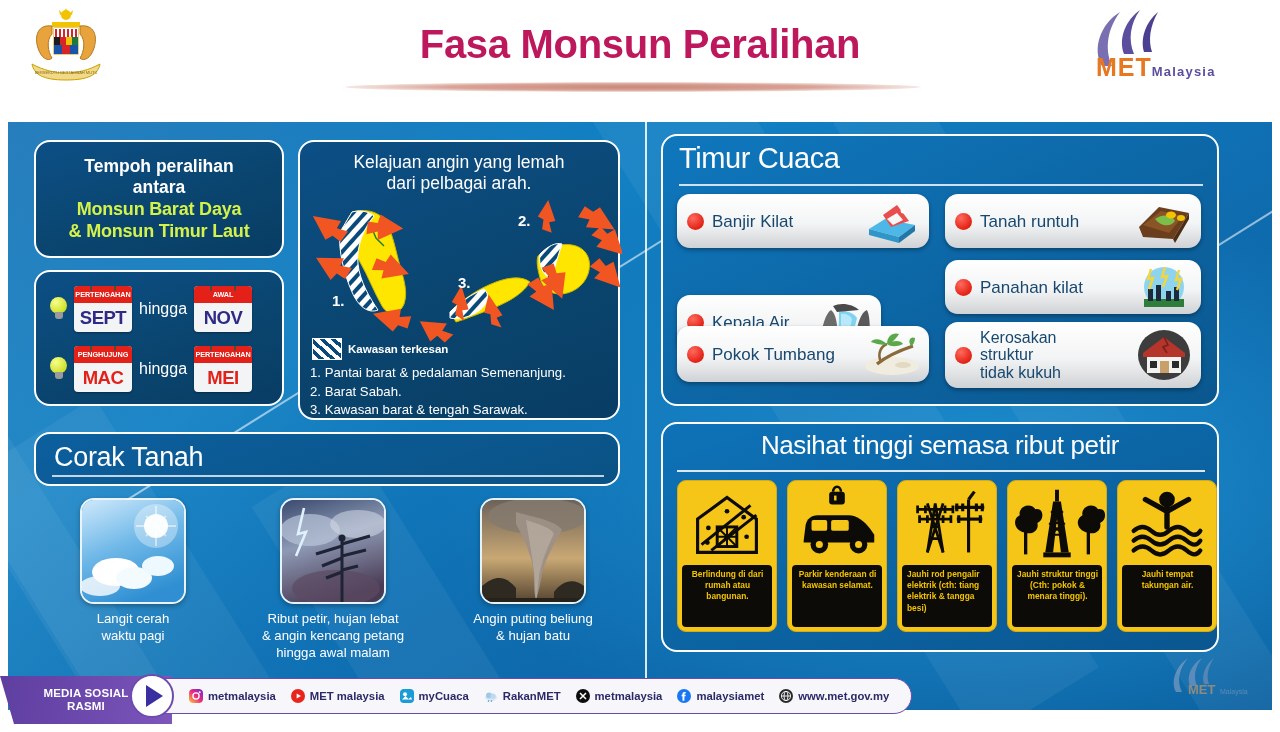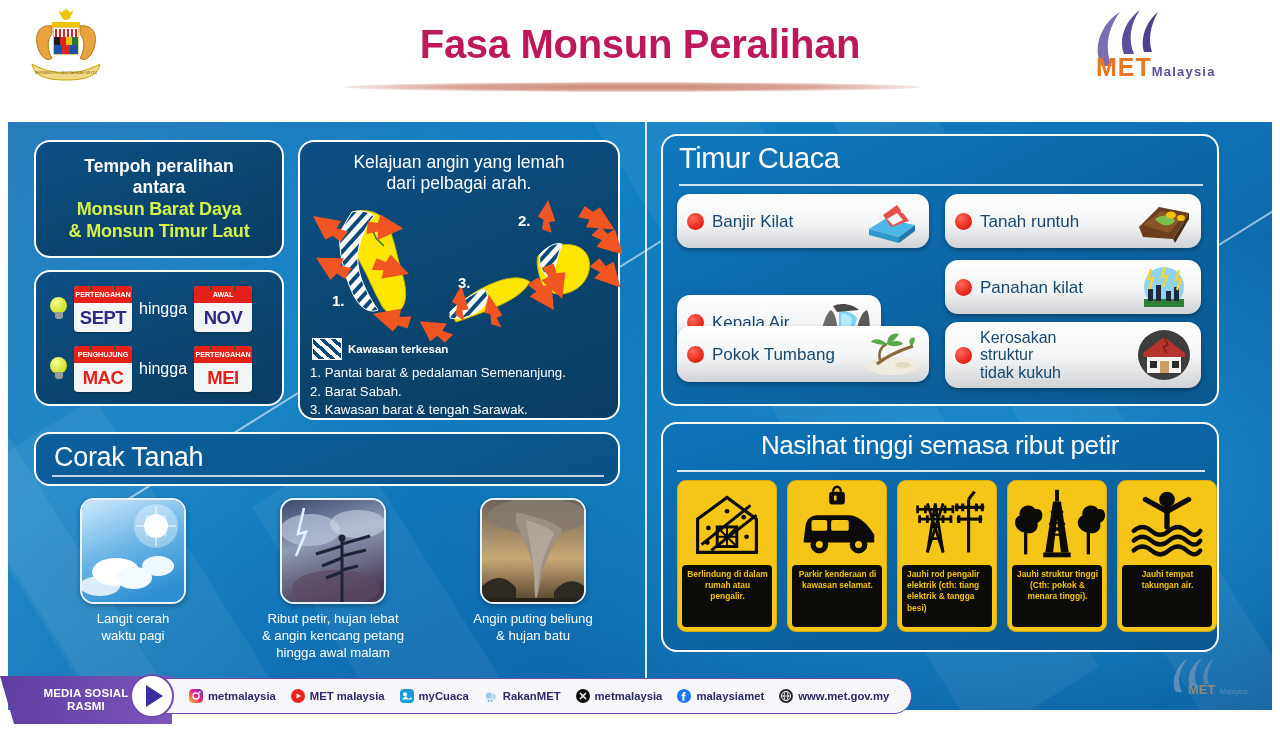--- a/index.html
+++ b/index.html
@@ -535,21 +535,21 @@
                 <path d="M34 66 L80 30"></path>
               </g>
             <g fill="#0d0b07">
                 <circle cx="31" cy="43" r="2.4"></circle>
                 <circle cx="67" cy="32" r="2.4"></circle>
                 <circle cx="30" cy="58" r="2.4"></circle>
                 <circle cx="70" cy="52" r="2.4"></circle>
                 <circle cx="50" cy="26" r="2.4"></circle>
               </g>
           </svg>
-          <div class="tip-txt">Berlindung di dalam rumah atau pengalir.</div>
+          <div class="tip-txt">Berlindung di dari rumah atau bangunan.</div>
         </div>
 
         <div class="tipcard" style="left:124px;">
           <svg class="tip-ico" viewBox="0 0 100 78">
             <rect x="42" y="6" width="16" height="13" rx="3" fill="#0d0b07"></rect>
             <path d="M46 6 a4 5 0 0 1 8 0" fill="none" stroke="#0d0b07" stroke-width="2.6"></path>
             <rect x="47" y="10" width="2.5" height="5" fill="#f5c518"></rect>
             <path d="M16 56 L18 40 C19 34 24 30 30 30 L62 30 C70 30 78 36 84 44 L88 50 L88 58 L16 58 Z" fill="#0d0b07"></path>
             <rect x="24" y="35" width="16" height="11" rx="2" fill="#f5c518"></rect>
             <rect x="44" y="35" width="18" height="11" rx="2" fill="#f5c518"></rect>

